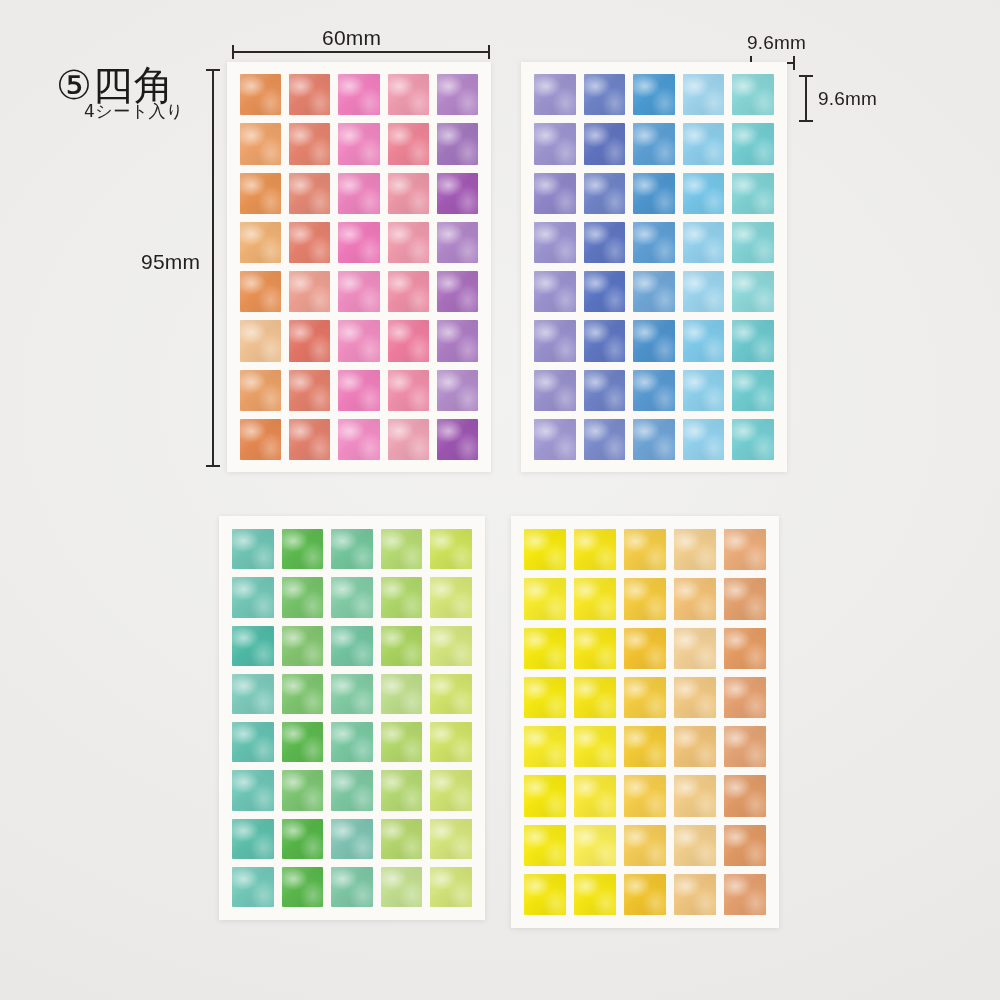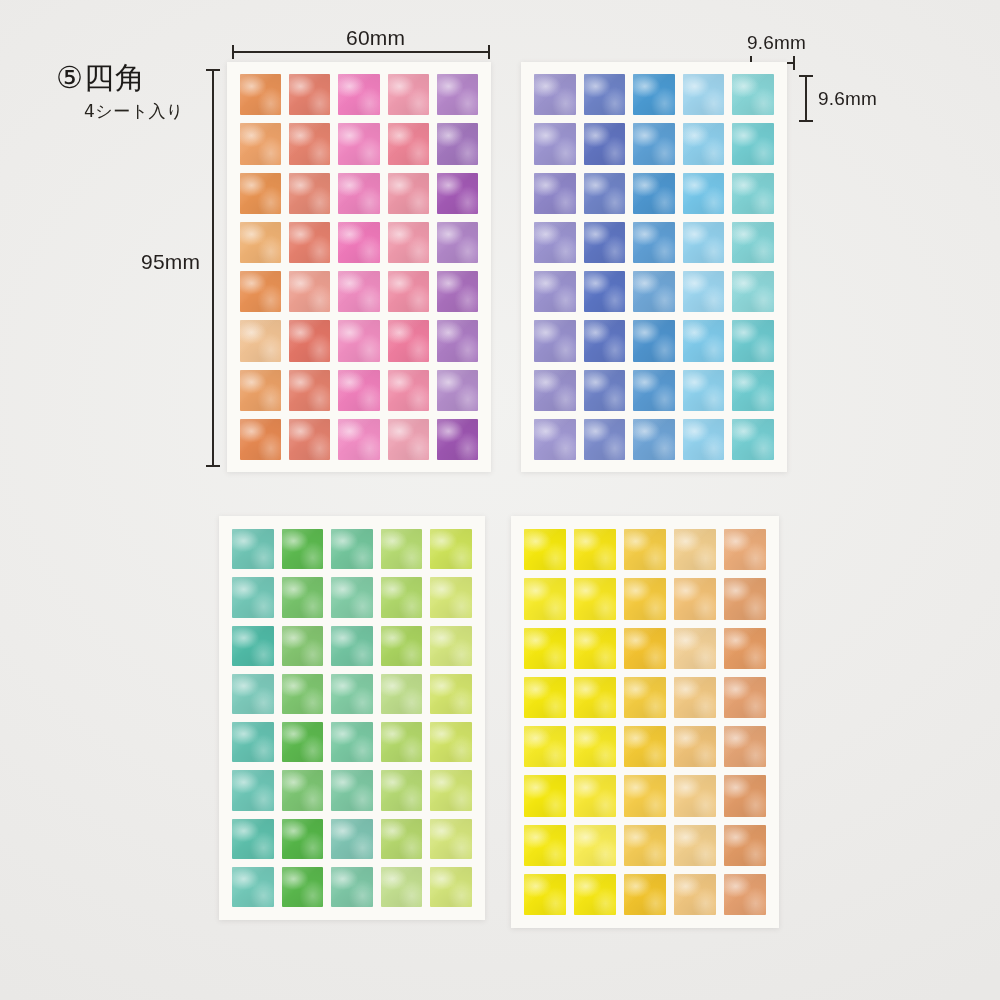--- a/index.html
+++ b/index.html
@@ -20,21 +20,21 @@
     height: 1000px;
     background:
       radial-gradient(ellipse 900px 700px at 48% 40%, #f2f2f0 0%, #edecea 62%, #e9e8e6 100%);
   }
 
   
   .caption-title {
     position: absolute;
     left: 56px;
     top: 58px;
-    font-size: 30px;
+    font-size: 40px;
     letter-spacing: 1px;
     color: #1d1b19;
     font-family: "DejaVu Sans", "Liberation Sans", sans-serif;
     font-weight: 500;
     white-space: nowrap;
   }
   .caption-sub {
     position: absolute;
     left: 84px;
     top: 100px;
@@ -129,21 +129,21 @@
   }
 </style>
 </head>
 <body style="background: rgb(238, 238, 236);">
 
 <div id="stage">
 
   <div class="caption-title">⑤四角</div>
   <div class="caption-sub">4シート入り</div>
 
-  <div class="dim-label" style="left:346px; top:26px;">60mm</div>
+  <div class="dim-label" style="left:322px; top:26px;">60mm</div>
   <div class="dim-h" style="left:232px; top:51px; width:258px;"></div>
 
   <div class="dim-label" style="left:141px; top:250px;">95mm</div>
   <div class="dim-v" style="left:212px; top:69px; height:398px;"></div>
 
   <div class="dim-label small" style="left:747px; top:32px;">9.6mm</div>
   <div class="dim-h" style="left:750px; top:62px; width:45px;"></div>
 
   <div class="dim-label small" style="left:818px; top:88px;">9.6mm</div>
   <div class="dim-v" style="left:805px; top:75px; height:47px;"></div>

